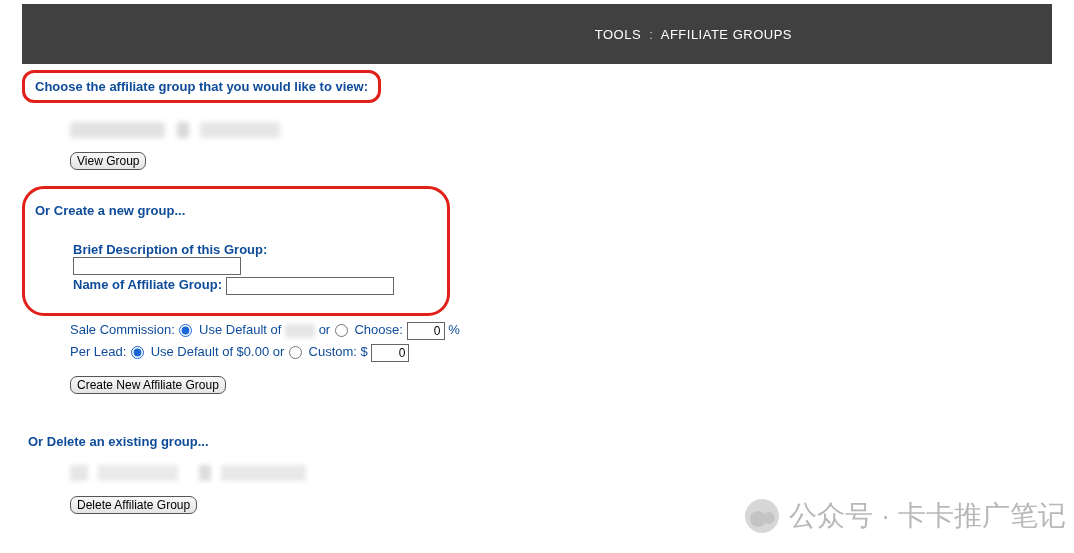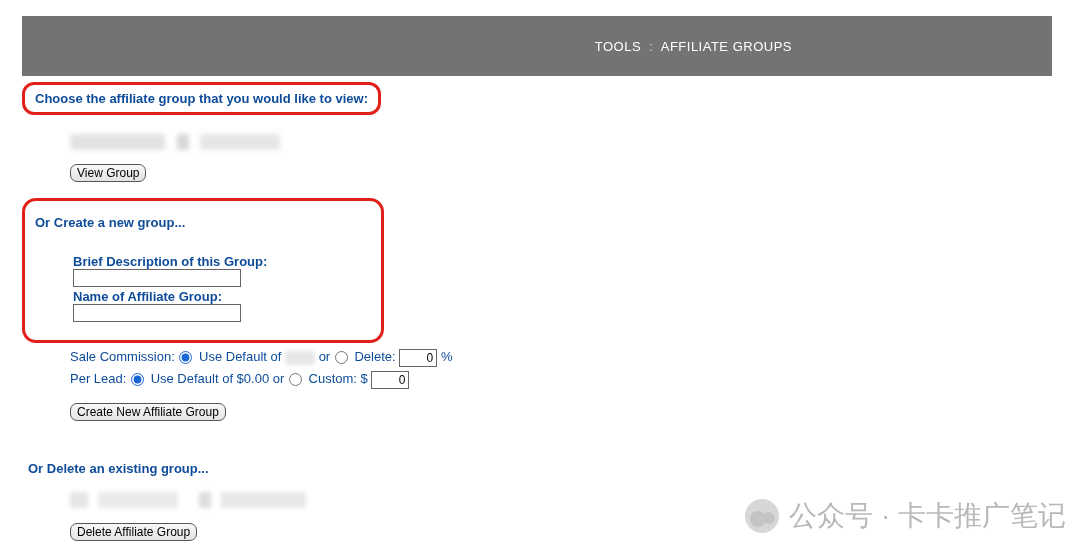--- a/index.html
+++ b/index.html
@@ -5,27 +5,27 @@
   * { box-sizing: border-box; }
   body {
     margin: 0;
     font-family: Arial, Helvetica, sans-serif;
     font-size: 13px;
     background: #fff;
     width: 1074px;
     color: #000;
   }
   .topbar {
-    background: #737373;
+    background: #404040;
     height: 60px;
     display: flex;
     align-items: center;
     justify-content: flex-end;
     padding-right: 260px;
-    margin: 16px 22px 0 22px;
+    margin: 4px 22px 0 22px;
   }
   .topbar .crumbs { color: #fff; font-size: 13px; letter-spacing: 0.5px; }
   .topbar .sep { color: #fff; padding: 0 4px; opacity: 0.7;}
   .topbar span { font-weight: 400; }
   .content { padding: 0 0 30px 0; }
   .section-heading {
     color: #0e4c9a;
     font-weight: bold;
     font-size: 13px;
   }
@@ -52,23 +52,23 @@
     background: #efefef;
     background: linear-gradient(#f8f8f8,#e4e4e4);
     border: 1px solid #555;
     border-radius: 7px;
     font-size: 12px;
     padding: 1px 6px;
     cursor: pointer;
   }
   .highlight-box-2 {
     border: 3px solid #e2201a;
-    border-radius: 14px;
+    border-radius: 22px;
     margin: 16px 0 0 22px;
-    width: 362px;
+    width: 428px;
     padding: 14px 10px 18px 10px;
   }
   .label-blue { color: #0e4c9a; font-weight: normal; font-size: 13px; }
   .form-row { margin-top: 2px; }
   .form-row label { color:#0e4c9a; font-weight:bold; }
   input[type="text"] {
     border: 1px solid #666;
     height: 18px;
     font-size: 12px;
     padding: 0 3px;
@@ -157,21 +157,21 @@
   </div>
 
   <div class="commission-block">
     <div class="row">
       <span class="label-blue">Sale Commission:</span>
       <input type="radio" name="sale" checked="" style="">
       <span class="label-blue">Use Default of</span>
       <span class="blur-mini"></span>
       <span class="label-blue">or</span>
       <input type="radio" name="sale" style="">
-      <span class="label-blue">Delete:</span>
+      <span class="label-blue">Choose:</span>
       <input type="text" class="num" value="0" style="">
       <span class="label-blue">%</span>
     </div>
     <div class="row">
       <span class="label-blue">Per Lead:</span>
       <input type="radio" name="lead" checked="" style="">
       <span class="label-blue">Use Default of $0.00 or</span>
       <input type="radio" name="lead" style="">
       <span class="label-blue">Custom: $</span>
       <input type="text" class="num" value="0" style="">

